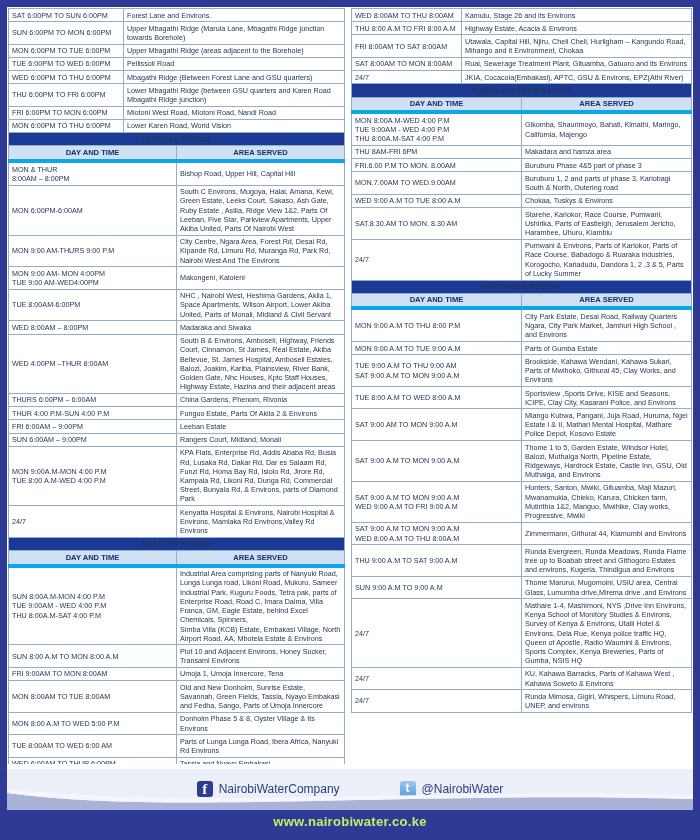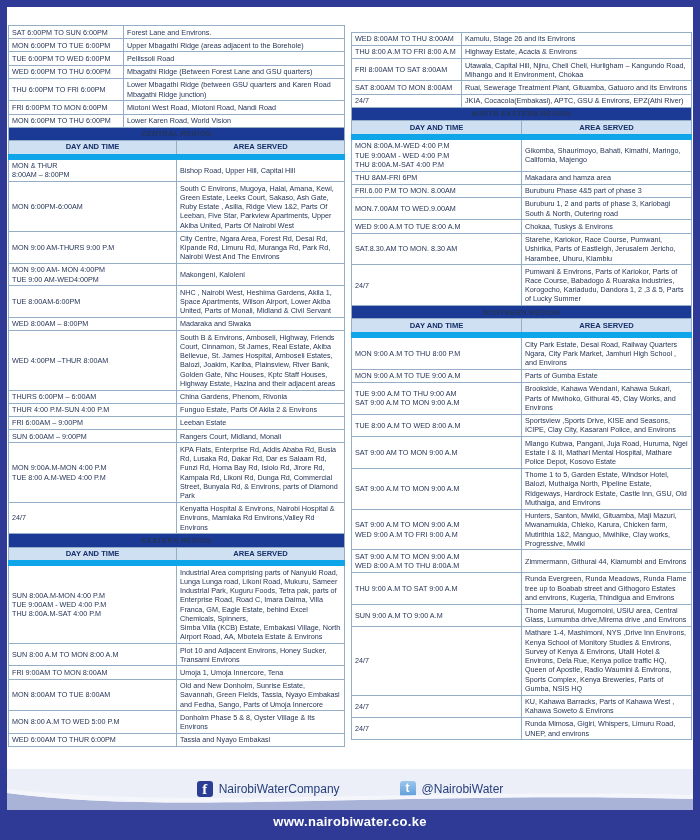--- a/index.html
+++ b/index.html
@@ -4,75 +4,79 @@
 <style>
   html,body{margin:0;padding:0;background:#fff;}
   .page{
     width:700px;height:840px;box-sizing:border-box;position:relative;
     background:#2e3a96;font-family:"Liberation Sans",sans-serif;overflow:hidden;
   }
   .inner{
     position:absolute;top:7px;left:7px;width:686px;height:826px;background:#ffffff;
   }
   .columns{
-    display:flex;gap:6px;padding:1px 0 0 1px;height:757px;overflow:hidden;box-sizing:border-box;align-items:center;
+    display:flex;gap:6px;padding:1px 0 0 1px;height:757px;overflow:hidden;box-sizing:border-box;
   }
   .col{overflow:hidden;}
   .col.left{width:337px;}
   .col.right{width:341px;}
   table.sched{border-collapse:collapse;width:100%;table-layout:fixed;}
   table.sched + table.sched{margin-top:-1px;}
   table.sched td{
     border:1px solid #94aec8;padding:1.5px 3px;font-size:7.2px;line-height:1.28;
     color:#253556;vertical-align:middle;white-space:pre-line;word-wrap:break-word;
   }
   .left .timecol{width:108px;}
   .right .timecol{width:103px;margin-top:36px;}
   td.region{
     background:#1b3a96;color:#ffffff;font-weight:bold;text-align:center;
     font-size:10.5px;letter-spacing:.4px;padding:2.5px 2px;border:1px solid #1b3a96;
   }
   tr.colhead td{
     background:#cfe0f2;color:#17306b;font-weight:bold;text-align:center;
-    font-size:7.6px;border-top:1px solid #44557a;border-bottom:6px solid #0ea5e9;
+    font-size:7.6px;border-top:1px solid #44557a;border-bottom:4px solid #0ea5e9;
   }
   
   .footer{position:absolute;left:0;bottom:0;width:686px;height:64px;background:#eceff8;}
   .social-row{height:34px;display:flex;justify-content:center;align-items:center;gap:60px;padding-top:3px;}
   .social-item{display:flex;align-items:center;gap:6px;}
   .fb-icon{
     width:16px;height:16px;border-radius:3px;background:#2c3e94;color:#fff;
     font-family:"Liberation Serif",serif;font-weight:bold;font-size:15px;line-height:17px;
     text-align:center;overflow:hidden;
   }
   .tw-icon{
     width:16px;height:16px;border-radius:3px;
     background:linear-gradient(180deg,#9cc7ee,#5e9cd8);color:#fff;
     font-weight:bold;font-size:12px;line-height:15px;text-align:center;
   }
   .handle{color:#27407c;font-size:12px;}
   svg.wave{position:absolute;left:0;bottom:22px;width:686px;height:24px;display:block;}
   .url-strip{
     position:absolute;left:0;bottom:0;width:686px;height:23px;background:#2e3a96;
-    color:#ffffff;font-weight:bold;font-size:13px;line-height:23px;text-align:center;letter-spacing:.3px;
+    color:#bef264;font-weight:bold;font-size:13px;line-height:23px;text-align:center;letter-spacing:.3px;
   }
 </style>
 </head>
 <body>
 
 <div class="page">
   <div class="inner">
 
     <div class="columns">
       <div class="col left">
           <table class="sched">
             <tbody>
               <tr>
                 <td class="timecol">SAT 6:00PM TO SUN 6:00PM</td>
                 <td>Forest Lane and Environs.</td>
+              </tr>
+              <tr>
+                <td class="timecol">SUN 6:00PM TO MON 6:00PM</td>
+                <td>Upper Mbagathi Ridge (Marula Lane, Mbagathi Ridge junction towards Borehole)</td>
               </tr>
               <tr>
                 <td class="timecol">MON 6:00PM TO TUE 6:00PM</td>
                 <td>Upper Mbagathi Ridge (areas adjacent to the Borehole)</td>
               </tr>
               <tr>
                 <td class="timecol">TUE 6:00PM TO WED  6:00PM</td>
                 <td>Pellissoli Road</td>
               </tr>
               <tr>
@@ -183,20 +187,24 @@
                 <td class="timecol">FRI 9:00AM TO MON 8:00AM</td>
                 <td>Umoja 1, Umoja Innercore, Tena</td>
               </tr>
               <tr>
                 <td class="timecol">MON 8:00AM TO TUE 8:00AM</td>
                 <td>Old and New Donholm, Sunrise Estate, Savannah, Green Fields, Tassia, Nyayo Embakasi and Fedha, Sango, Parts of Umoja Innercore</td>
               </tr>
               <tr>
                 <td class="timecol">MON 8:00 A.M TO WED 5:00 P.M</td>
                 <td>Donholm Phase 5 &amp; 8, Oyster Village &amp; Its Environs</td>
+              </tr>
+              <tr>
+                <td class="timecol">TUE 8:00AM TO WED 6:00 AM</td>
+                <td>Parts of Lunga Lunga Road, Ibera Africa, Nanyuki Rd Environs</td>
               </tr>
               <tr>
                 <td class="timecol">WED 6:00AM TO THUR 6:00PM</td>
                 <td>Tassia and Nyayo Embakasi</td>
               </tr>
             </tbody>
           </table>
         </div>
       <div class="col right">
           <table class="sched">

